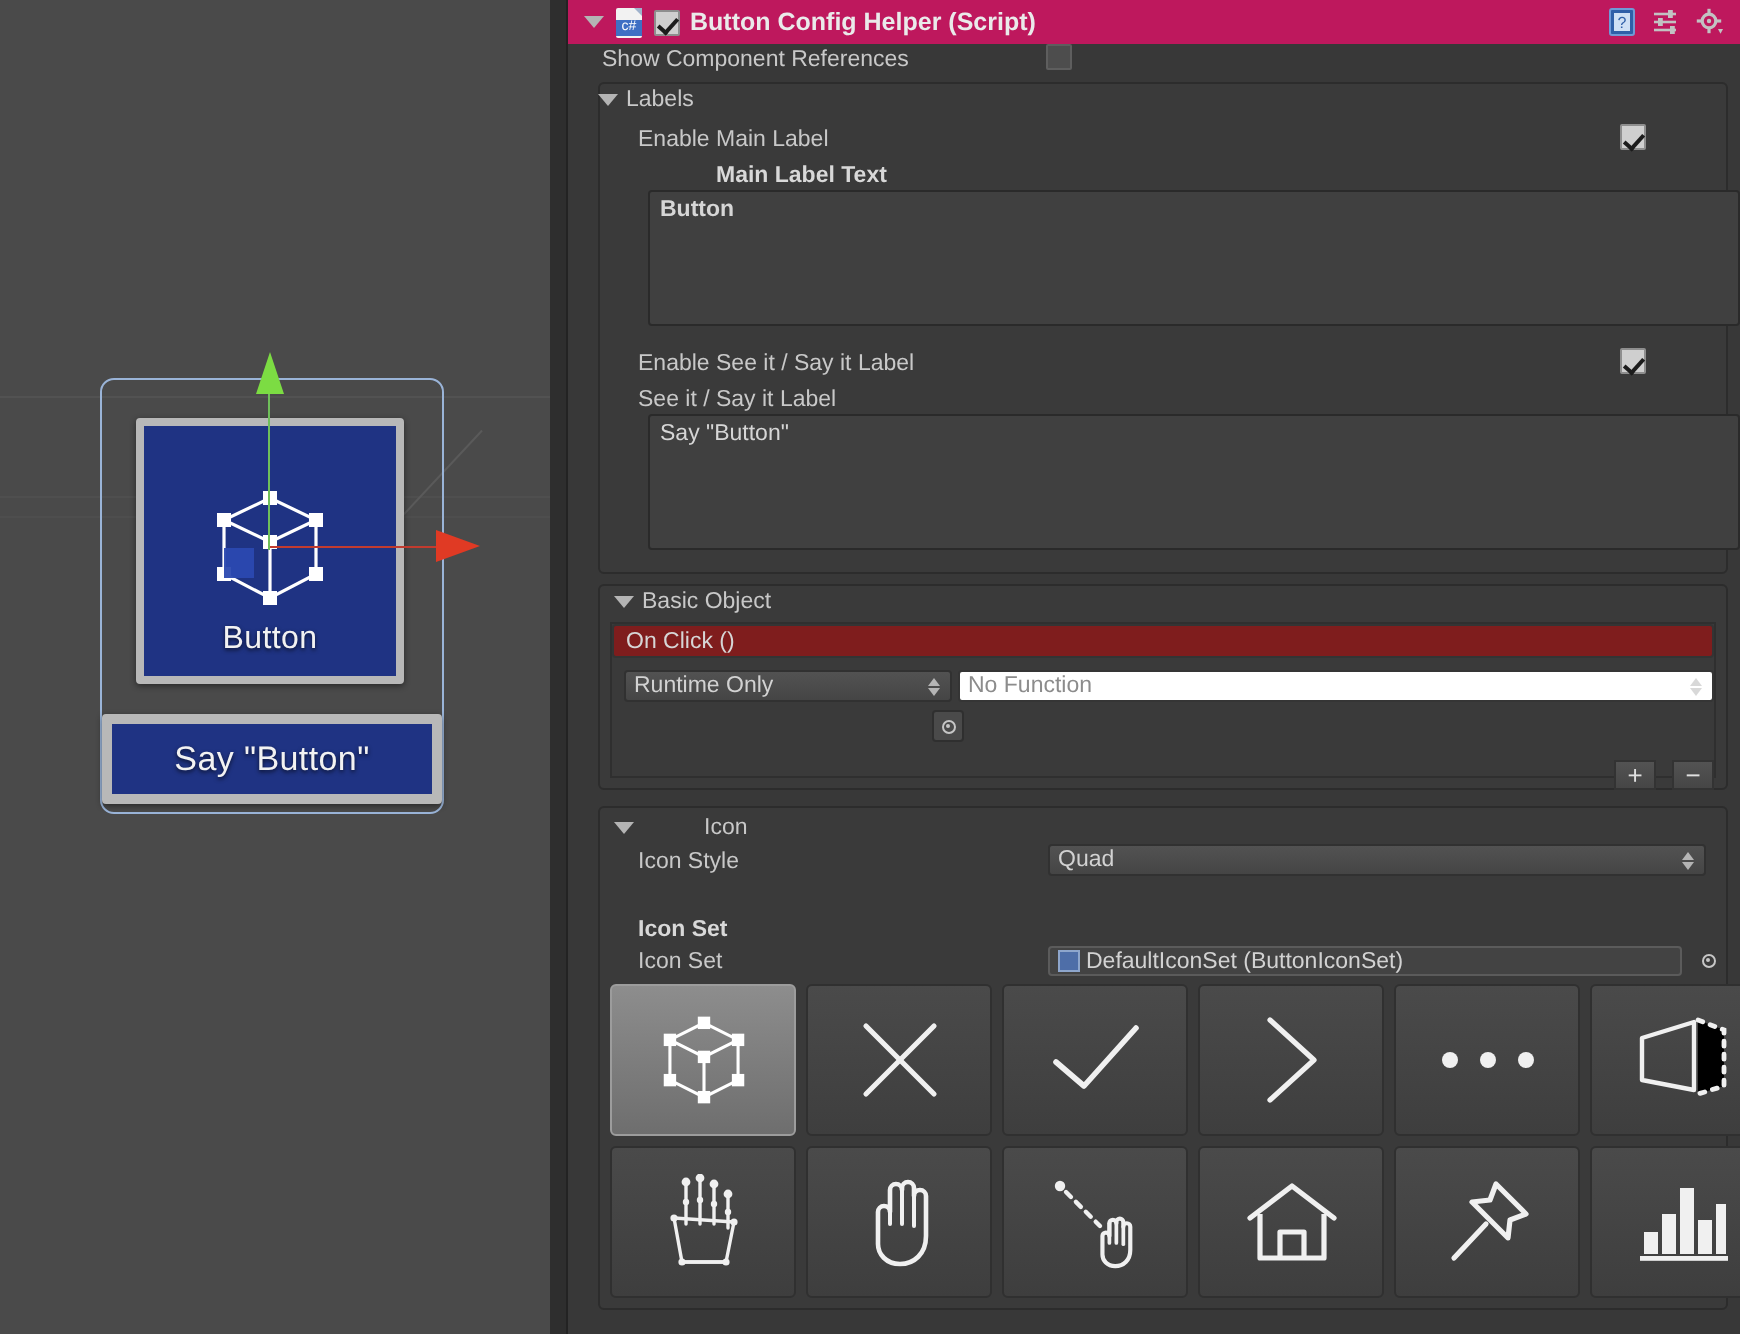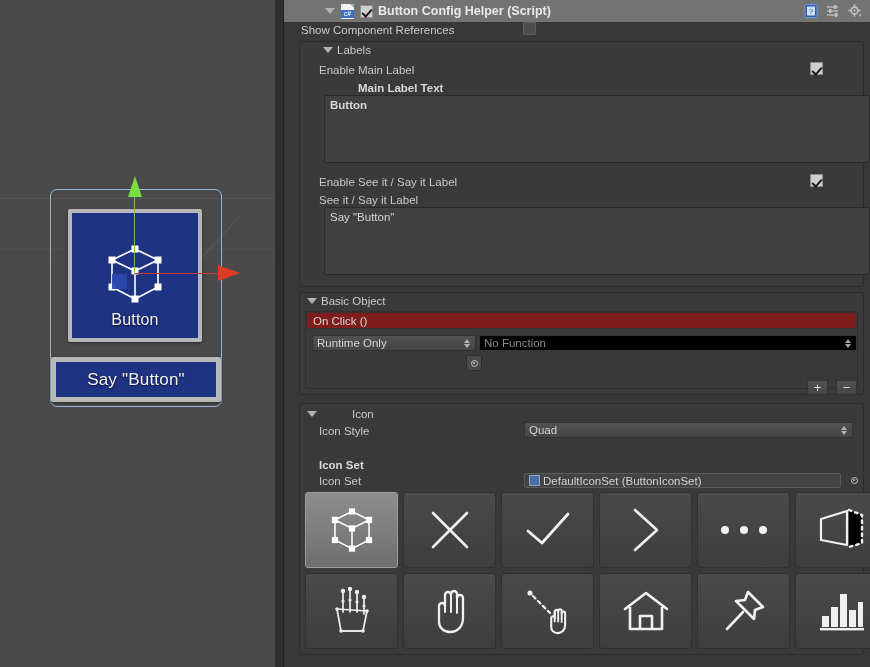--- a/index.html
+++ b/index.html
@@ -77,22 +77,22 @@
     background: #2e2e2e;
   }
   #scroll-thumb {
     position: absolute; left: 276px; top: 72px; width: 6px; height: 114px;
     background: #2d8ad6; border-radius: 1px;
   }
 
   
   #comp-header {
     position: absolute; left: 1px; top: 0; width: 586px; height: 22px;
-    background: #737373;
-    display: flex; align-items: center; padding-left: 33px;
+    background: #be185d;
+    display: flex; align-items: center;
   }
   .foldout {
     width: 0; height: 0; border-left: 5px solid transparent; border-right: 5px solid transparent;
     border-top: 6px solid #b4b4b4;
     flex: 0 0 auto;
   }
   #cs-icon {
     width: 13px; height: 15px; background: #f2f2f2; border-radius: 1px;
     position: relative; flex: 0 0 auto; margin-left: 6px;
   }
@@ -154,21 +154,21 @@
   }
   .ddown .dd-val { flex: 1; white-space: nowrap; overflow: hidden; }
   .dd-arrows { width: 8px; height: 11px; position: relative; opacity: .8; flex: 0 0 auto; }
   .dd-arrows:before, .dd-arrows:after {
     content: ""; position: absolute; left: 1px; width: 0; height: 0;
     border-left: 3px solid transparent; border-right: 3px solid transparent;
   }
   .dd-arrows:before { top: 1px; border-bottom: 4px solid #cfcfcf; }
   .dd-arrows:after { bottom: 1px; border-top: 4px solid #cfcfcf; }
 
-  .ddown.disabled { background-image: none; background: #000000; border-color: #353535; }
+  .ddown.disabled { background-image: none; background: #ffffff; border-color: #353535; }
   .ddown.disabled .dd-val { color: #8c8c8c; }
 
   
   .objfield {
     position: absolute; background: #434343;
     border: 1px solid #5b5b5b; border-radius: 2px;
     color: #d2d2d2; font-size: 11.5px;
     display: flex; align-items: center; padding: 0 4px; gap: 3px;
   }
   .objpicker {
@@ -310,21 +310,21 @@
         </svg>
       </div>
     </div>
 
     <div class="row" style="left:18px; top:21px; height:18px;">
       <span class="lbl">Show Component References</span>
     </div>
     <div class="ucheck off" style="position:absolute; left:240px; top:22px;"></div>
 
     <div class="sect" style="left:16px; top:41px; width:565px; height:246px;"></div>
-    <div class="sect-head" style="left:40px; top:44px;justify-content:flex-end;">
+    <div class="sect-head" style="left:16px; top:44px;justify-content:flex-end;">
       <div class="foldout"></div>
       <span class="lbl">Labels</span>
     </div>
 
     <div class="row" style="left:36px; top:62px; height:16px;">
       <span class="lbl">Enable Main Label</span>
     </div>
     <div class="ucheck on" style="position:absolute; left:527px; top:62px;"></div>
 
     <div class="row" style="left:36px; top:80px; height:16px;padding-left:39px;">

